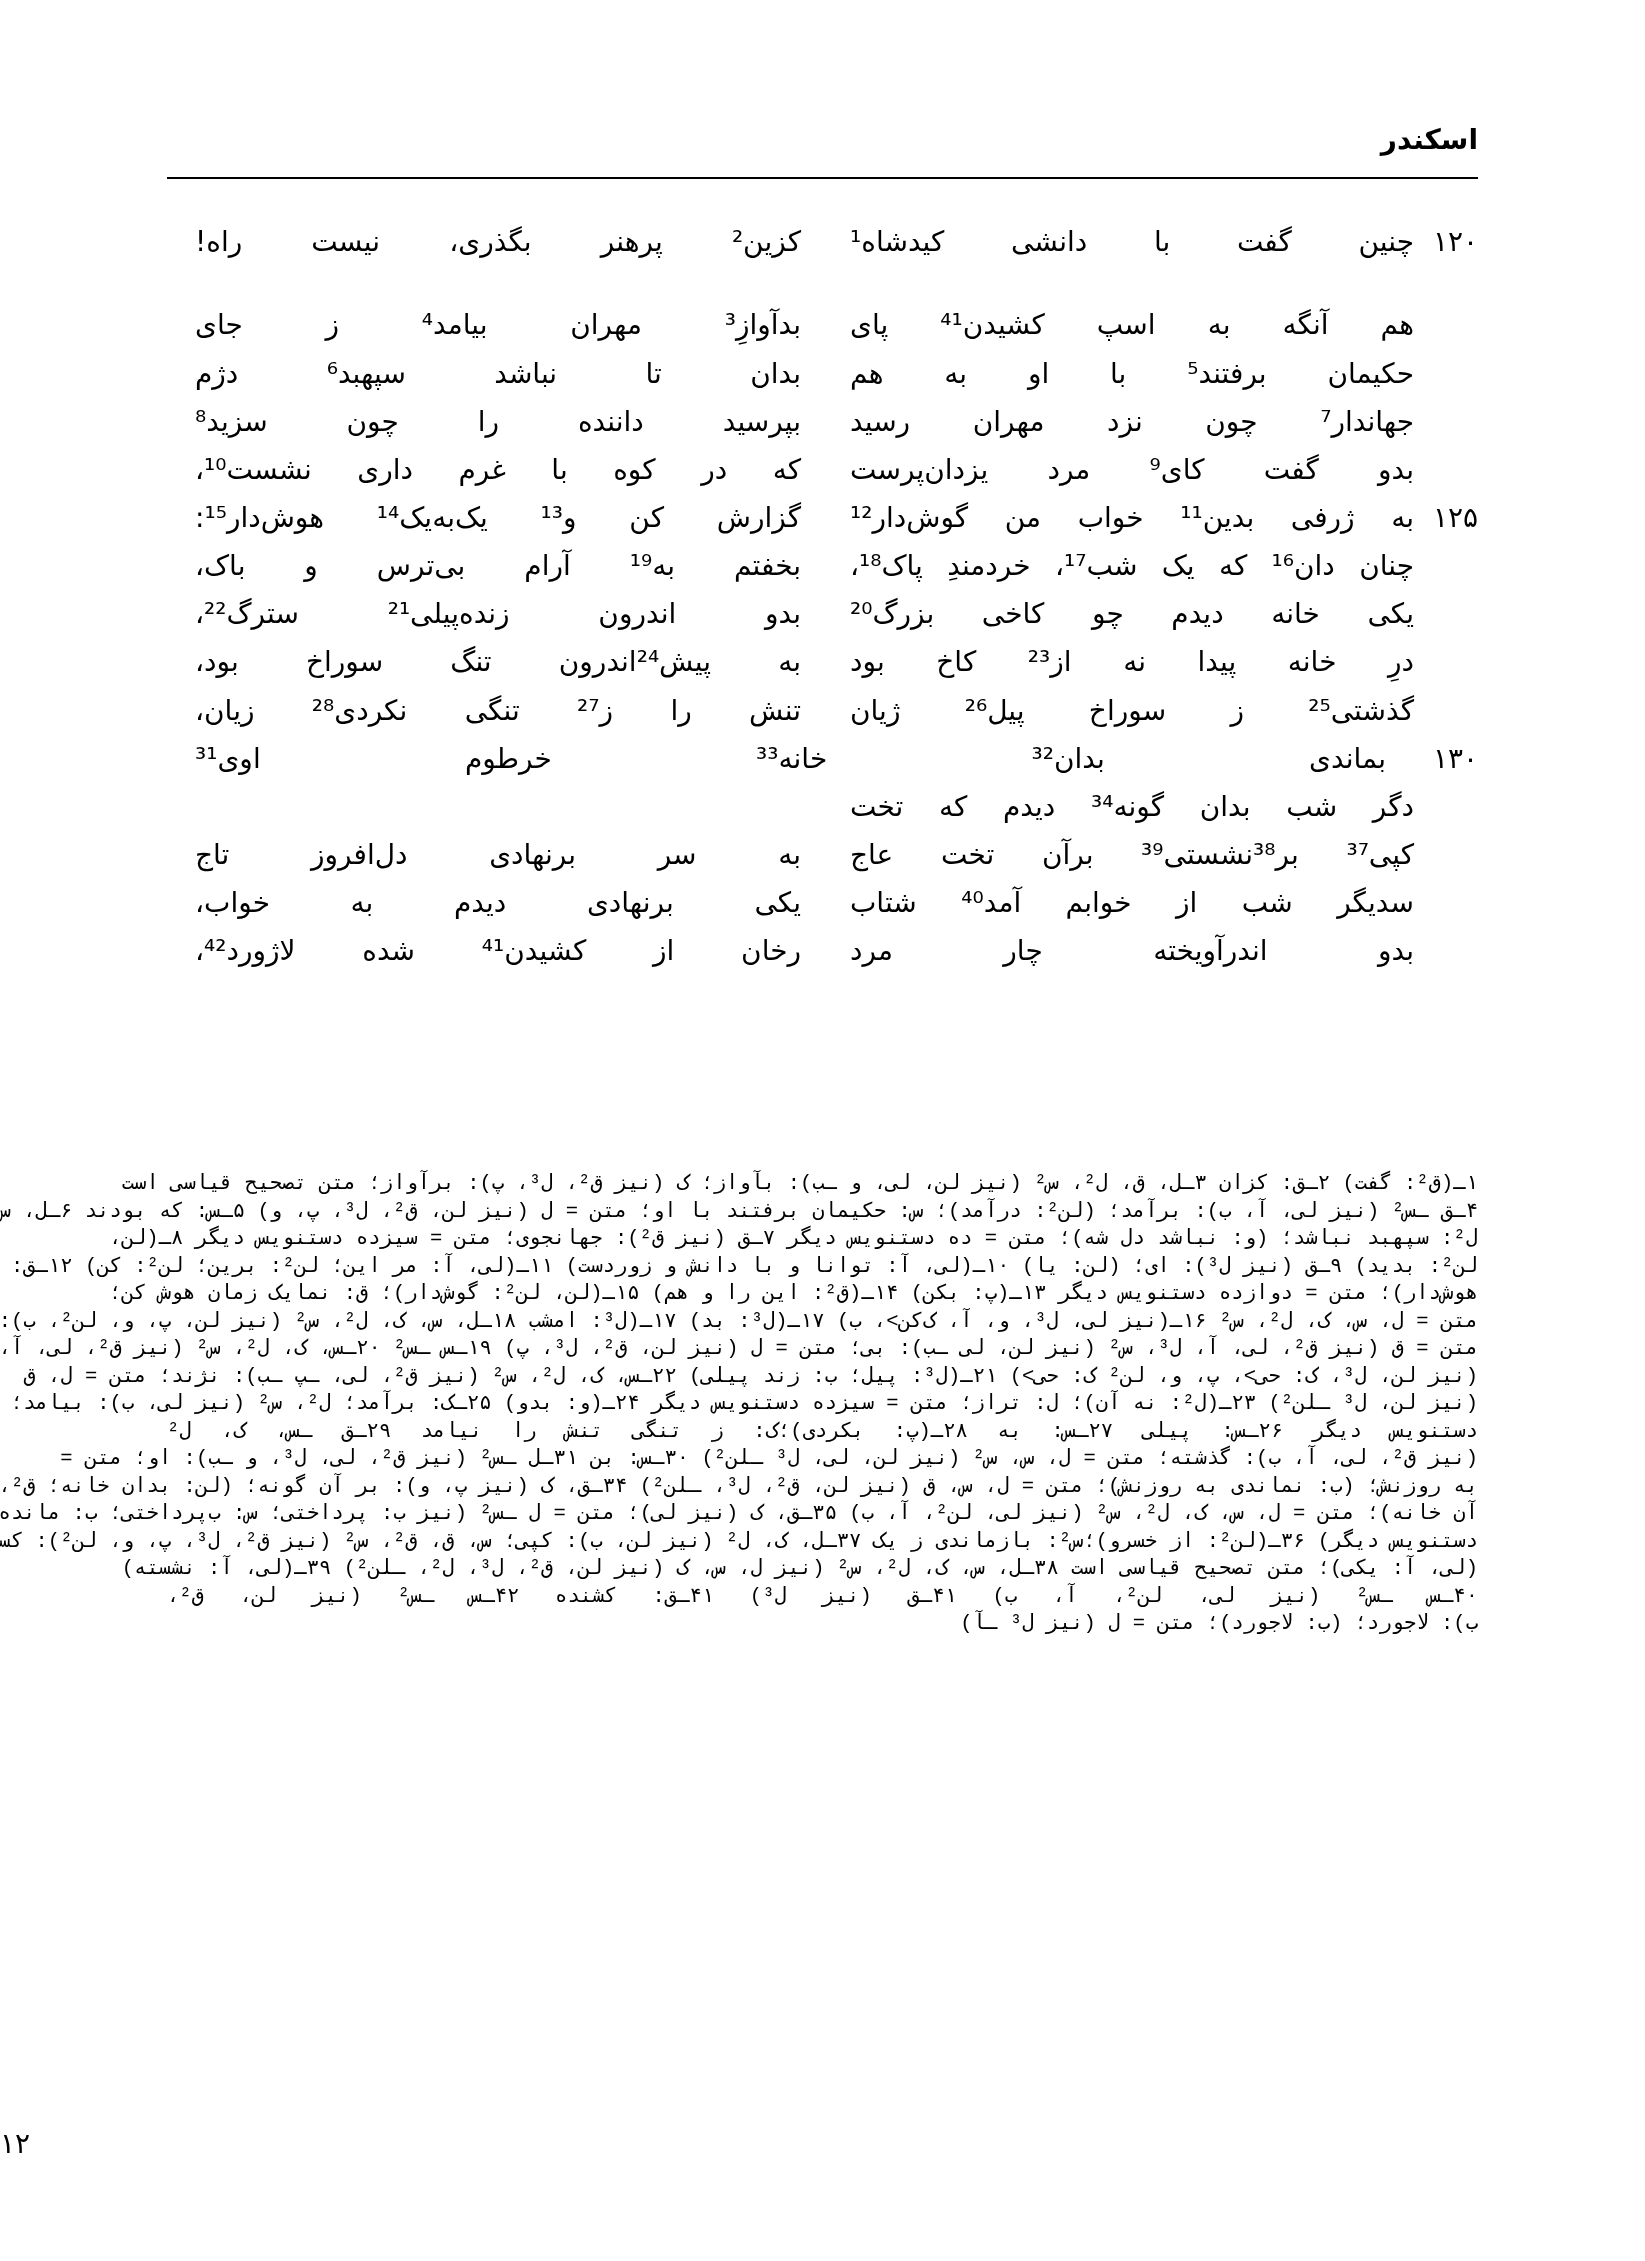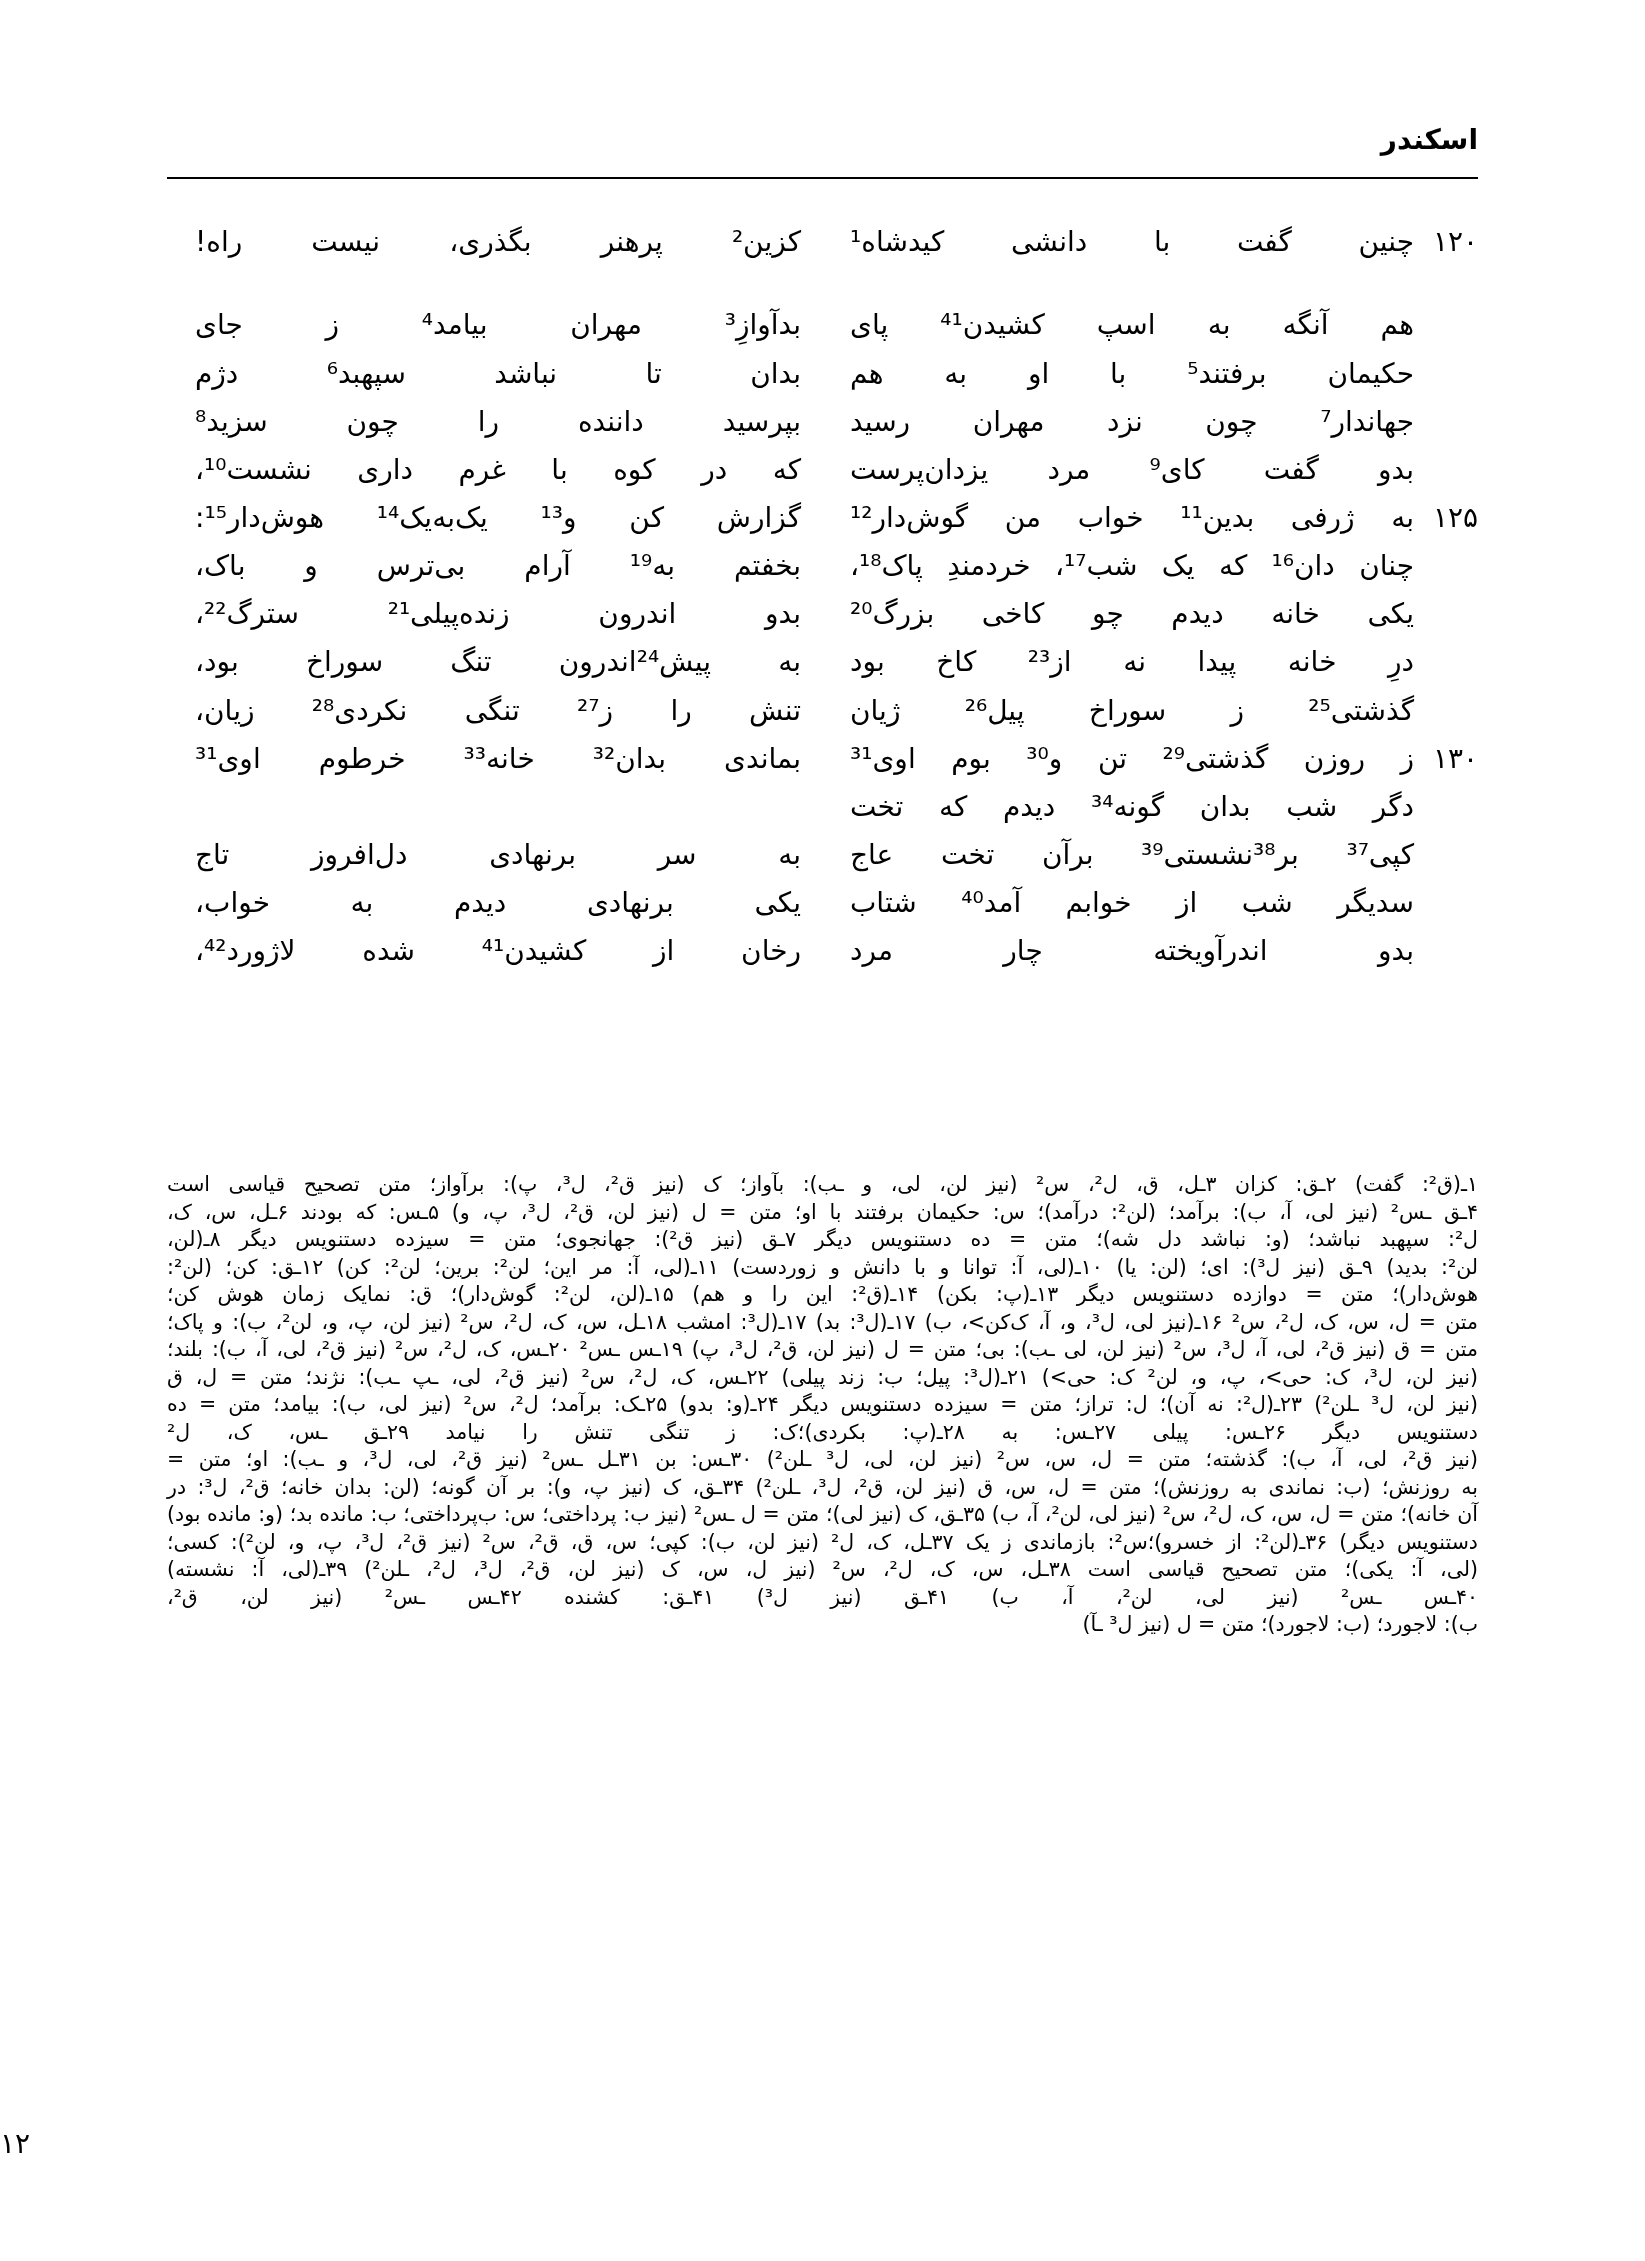--- a/index.html
+++ b/index.html
@@ -81,20 +81,21 @@
     padding-right: 28px;
     margin-left: 28px;
   }
 
   
   .apparatus-zone {
     position: absolute;
     top: 1174px;
     right: 167px;
     left: 167px;
+    font-family: Liberation Mono, monospace;
   }
   .app-line {
     font-size: 20.5px;
     line-height: 1.0;
     height: 27.5px;
     white-space: nowrap;
     text-align: justify;
     text-align-last: justify;
     overflow: visible;
   }
@@ -168,21 +169,20 @@
         <div class="hemistich first">درِ خانه پیدا نه از²³ کاخ بود</div>
         <div class="hemistich second">به پیش²⁴اندرون تنگ سوراخ بود،</div>
       </div>
       <div class="verse-row">
         <div class="line-no"></div>
         <div class="hemistich first">گذشتی²⁵ ز سوراخ پیل²⁶ ژیان</div>
         <div class="hemistich second">تنش را ز²⁷ تنگی نکردی²⁸ زیان،</div>
       </div>
       <div class="verse-row">
         <div class="line-no">۱۳۰</div>
-        <div class="hemistich first">ز روزن گذشتی²⁹ تن و³⁰ بوم اوی³¹</div>
         <div class="hemistich second">بماندی بدان³² خانه³³ خرطوم اوی³¹</div>
       </div>
       <div class="verse-row">
         <div class="line-no"></div>
         <div class="hemistich first">دگر شب بدان گونه³⁴ دیدم که تخت</div>
       </div>
       <div class="verse-row">
         <div class="line-no"></div>
         <div class="hemistich first">کپی³⁷ بر³⁸نشستی³⁹ برآن تخت عاج</div>
         <div class="hemistich second">به سر برنهادی دل‌افروز تاج</div>

